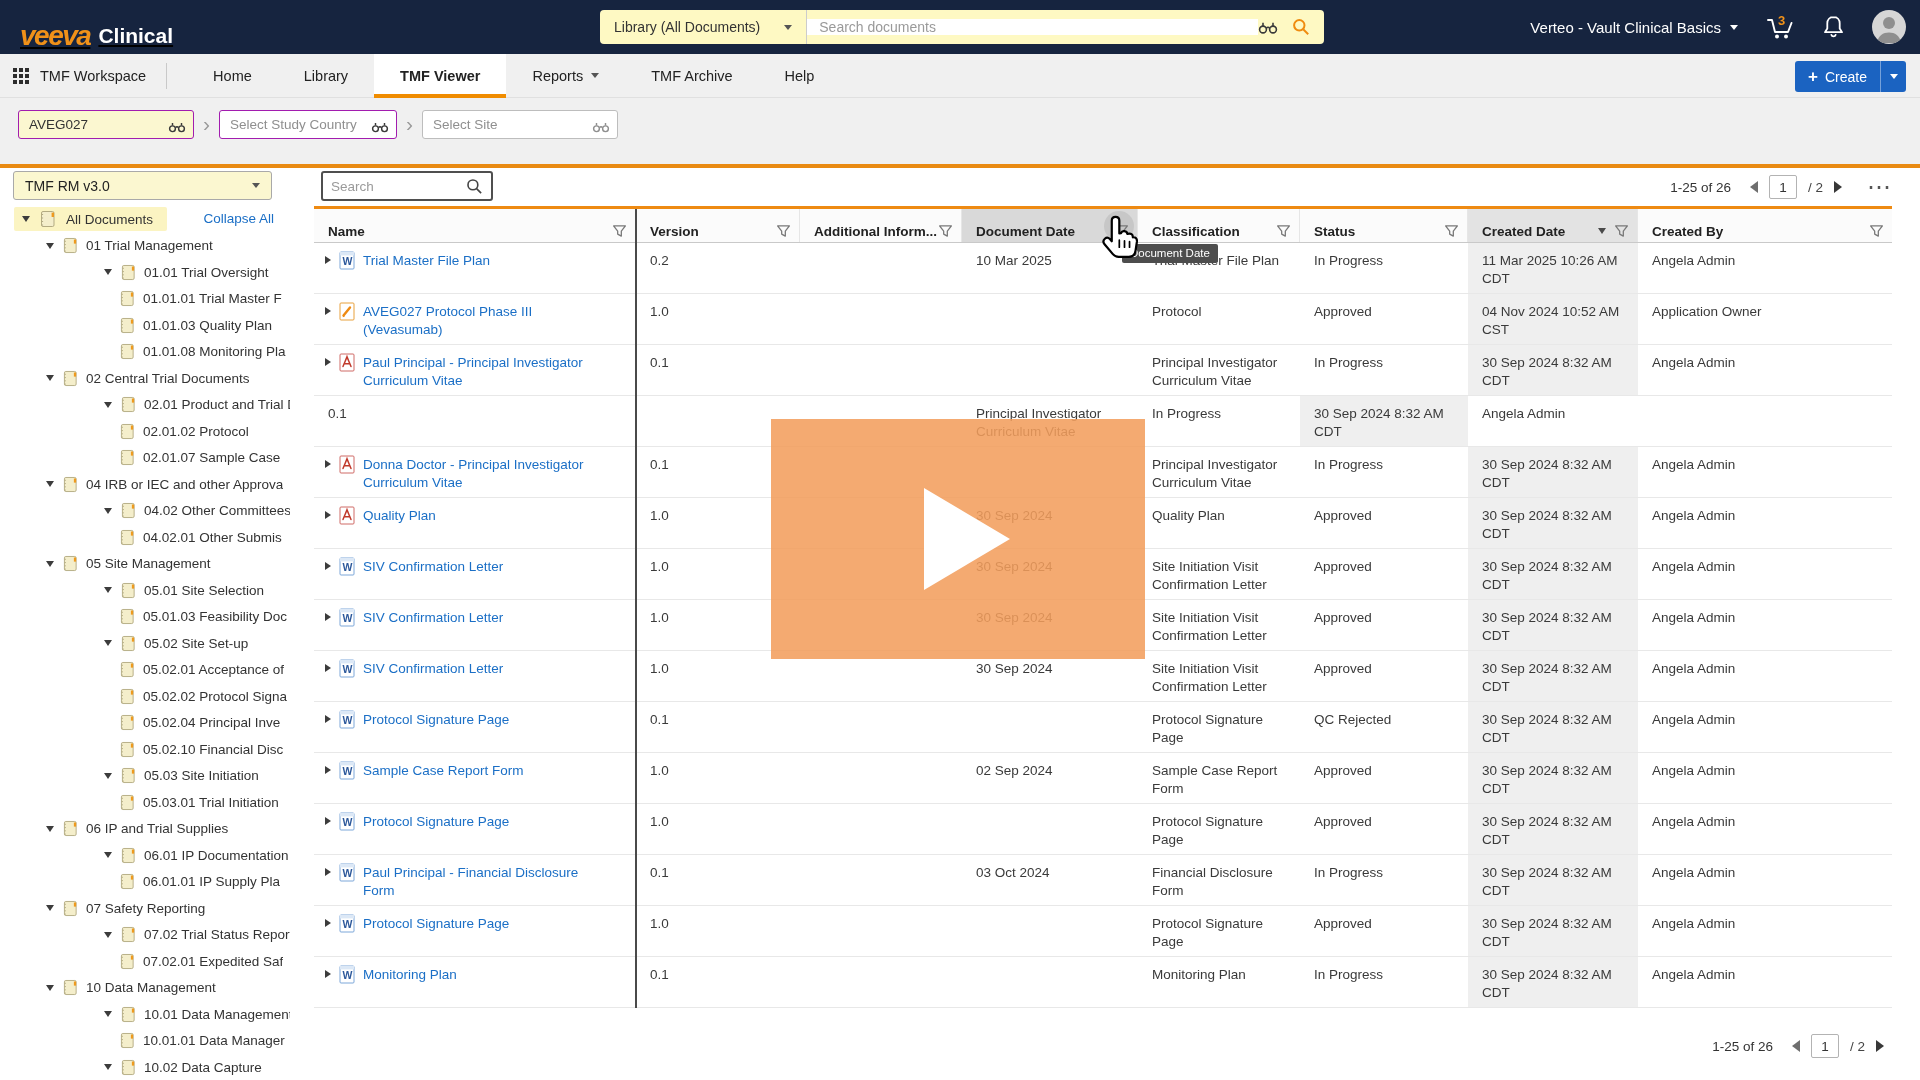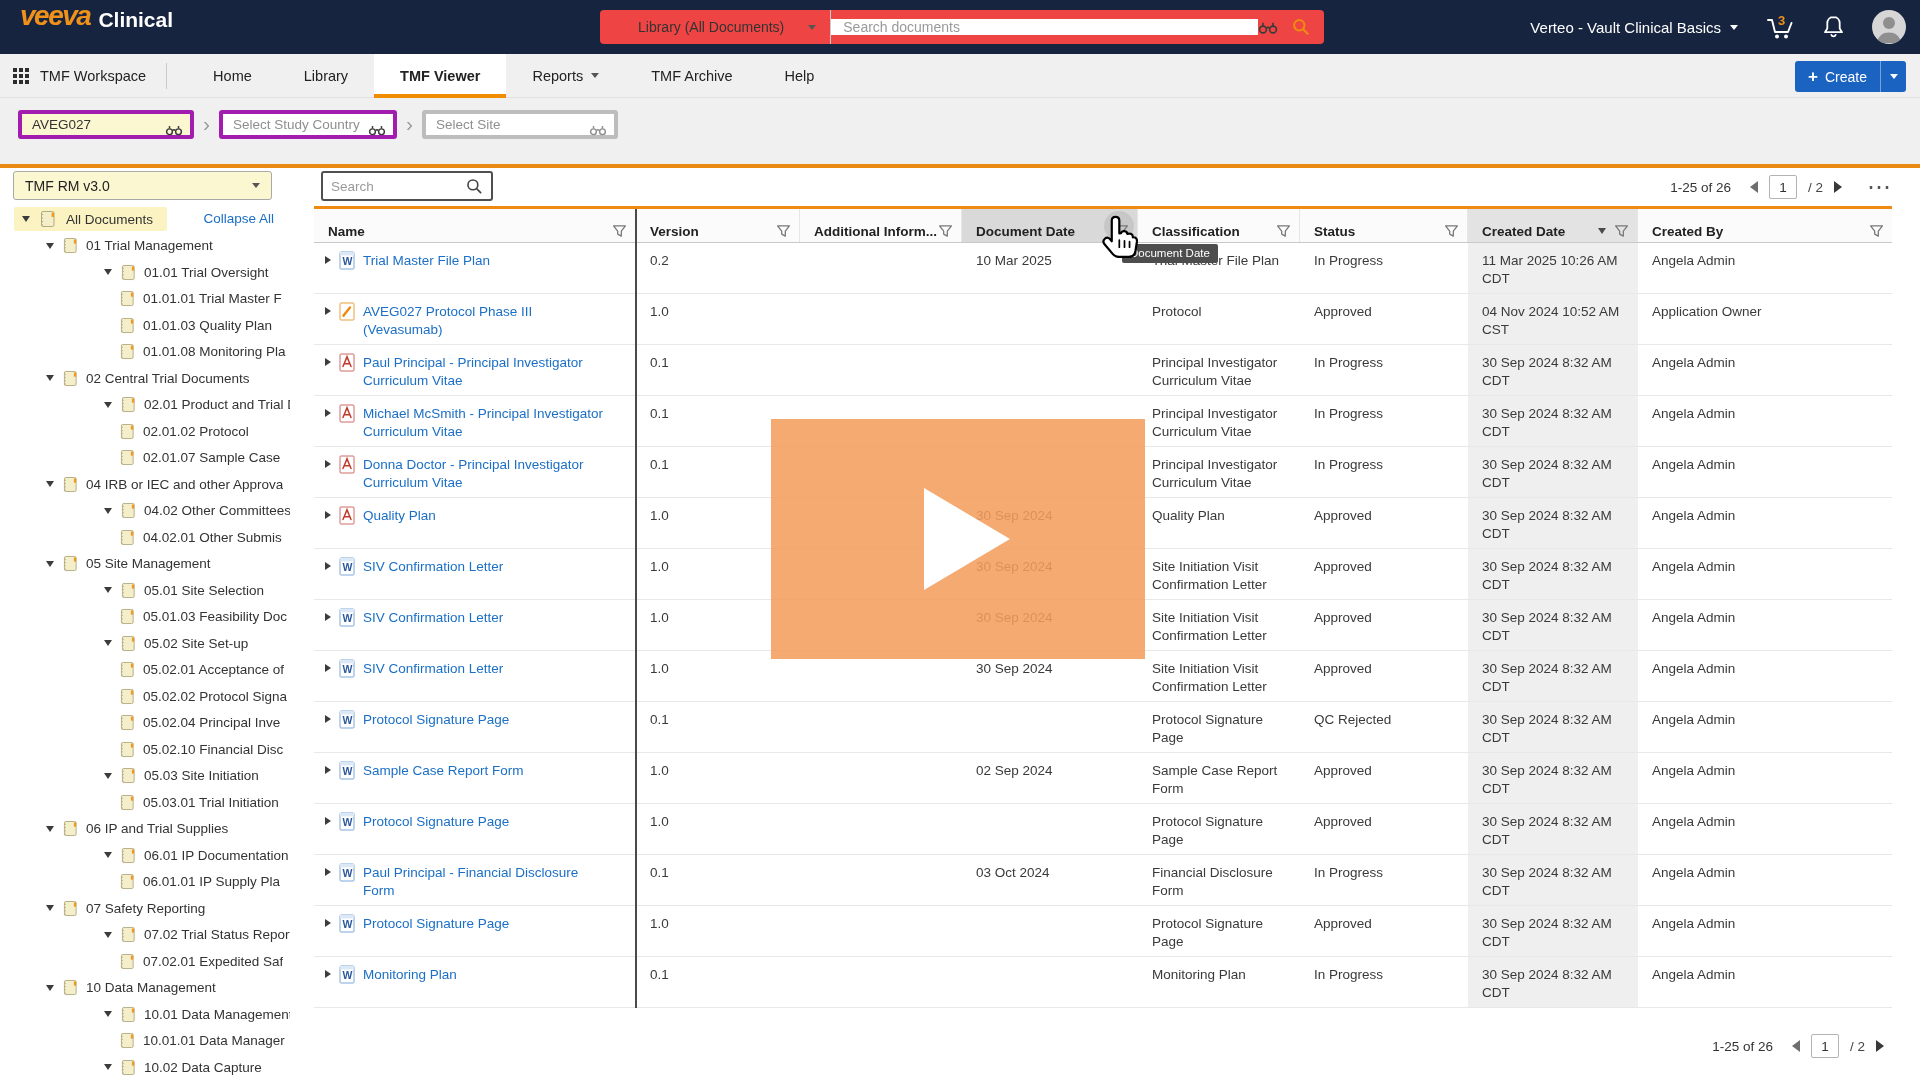--- a/index.html
+++ b/index.html
@@ -2,24 +2,24 @@
 <html><head>
 <meta charset="utf-8">
 <style>
   html,body{margin:0;padding:0;background:#fff;}
   *{box-sizing:border-box;}
   #app{position:relative;width:1920px;height:1080px;overflow:hidden;
        font-family:"Liberation Sans","DejaVu Sans",sans-serif;background:#fff;}
 
   
   .topbar{position:absolute;left:0;top:0;width:1920px;height:54px;background:#16243f;}
-  .logo{position:absolute;left:20px;top:0;display:flex;align-items:flex-end;cursor:pointer;}
+  .logo{position:absolute;left:20px;top:20px;display:flex;align-items:center;cursor:pointer;text-decoration:underline;}
   .logo .lp{color:#f09119;font-size:28px;font-weight:bold;letter-spacing:-1.5px;font-style:italic;}
   .logo .ls{color:#fff;font-size:21px;font-weight:600;margin-left:8px;}
-  .gsearch{position:absolute;left:600px;top:10px;width:724px;height:34px;background:#ef4444;border-radius:4px;display:flex;align-items:center;overflow:hidden;padding-left:24px;}
+  .gsearch{position:absolute;left:600px;top:10px;width:724px;height:34px;background:#fef9c3;border-radius:4px;display:flex;align-items:center;overflow:hidden;}
   .gscope{display:flex;align-items:center;gap:24px;height:100%;padding:0 14px 0 14px;border-right:1px solid #ccc;font-size:14px;color:#333;cursor:pointer;white-space:nowrap;}
   .caret-dn{width:0;height:0;border-left:4.5px solid transparent;border-right:4.5px solid transparent;border-top:5.5px solid #555;}
   .gsearch input{flex:1;border:none;outline:none;font-size:14px;color:#333;padding:0 12px;font-family:inherit;}
   .gsearch input::placeholder{color:#9a9a9a;}
   .gicons{display:flex;align-items:center;gap:14px;padding-right:14px;}
   .top-right{position:absolute;right:14px;top:0;height:54px;display:flex;align-items:center;gap:27px;}
   .vaultname{color:#fff;font-size:15px;display:flex;align-items:center;gap:9px;cursor:pointer;justify-content:space-between;}
   .vaultname .caret-dn{border-top-color:#fff;}
   .cart{position:relative;width:30px;height:28px;cursor:pointer;}
   .cart-count{position:absolute;top:0px;left:13px;color:#f09119;font-weight:bold;font-size:13px;}
@@ -34,21 +34,21 @@
   .tab.active{background:#fff;box-shadow:inset 0 -4px 0 #f08c00;font-weight:bold;}
   .create-btn{position:absolute;right:14px;top:7px;height:31px;display:flex;border-radius:3px;overflow:hidden;cursor:pointer;}
   .create-main{background:#1b63c1;color:#fff;font-size:14px;display:flex;align-items:center;gap:7px;padding:0 13px;}
   .create-plus{font-size:17px;font-weight:bold;line-height:1;}
   .create-caret{background:#1b63c1;width:26px;display:flex;align-items:center;justify-content:center;border-left:1px solid rgba(255,255,255,.4);}
   .create-caret .caret-dn{border-top-color:#fff;}
 
   
   .filterbar{position:absolute;left:0;top:98px;width:1920px;height:66px;background:#f0f0f0;}
   .fwrap{position:absolute;left:18px;top:12px;display:flex;align-items:center;gap:9px;}
-  .fbox{position:relative;height:29px;border:4px solid #a21caf;border-radius:3px;background:#fff;display:flex;align-items:center;}
+  .fbox{position:relative;height:29px;border:1px solid #a21caf;border-radius:3px;background:#fff;display:flex;align-items:center;}
   .fbox input{border:none;outline:none;background:transparent;height:100%;font-size:13.5px;color:#333;padding:0 30px 0 10px;width:100%;font-family:inherit;}
   .fbox input::placeholder{color:#8f8f8f;}
   .fbox.yellow{background:#fbf7d0;}
   .fbox.yellow input{background:transparent;}
   .fbino{position:absolute;right:7px;top:8px;}
   .fchev{color:#9a9a9a;font-size:21px;line-height:1;margin-top:-3px;}
 
   .orange-sep{position:absolute;left:0;top:164px;width:1920px;height:4px;background:#e98a12;}
 
   
@@ -666,28 +666,20 @@
             </div>
             <div class="td">0.1</div>
             <div class="td"></div>
             <div class="td"></div>
             <div class="td">Principal Investigator Curriculum Vitae</div>
             <div class="td">In Progress</div>
             <div class="td created">30 Sep 2024 8:32 AM CDT</div>
             <div class="td">Angela Admin</div>
           </div>
           <div class="tr gridcols">
-            <div class="td name-cell">
-              <span class="row-caret"></span>
-              <svg width="16" height="19" viewBox="0 0 16 19">
-                <rect x="1" y="1" width="14" height="17" rx="1" fill="#fff" stroke="#cf6a66"></rect>
-                <path d="M4 13.5C5.8 9 7.2 6 8 3.8 8.8 6 10.2 9 12 13.5M5.3 10.8h5.4" fill="none" stroke="#c0392b" stroke-width="1.5" stroke-linecap="round"></path>
-              </svg>
-              <div class="doc-link">Michael McSmith - Principal Investigator Curriculum Vitae</div>
-            </div>
             <div class="td">0.1</div>
             <div class="td"></div>
             <div class="td"></div>
             <div class="td">Principal Investigator Curriculum Vitae</div>
             <div class="td">In Progress</div>
             <div class="td created">30 Sep 2024 8:32 AM CDT</div>
             <div class="td">Angela Admin</div>
           </div>
           <div class="tr gridcols">
             <div class="td name-cell">

